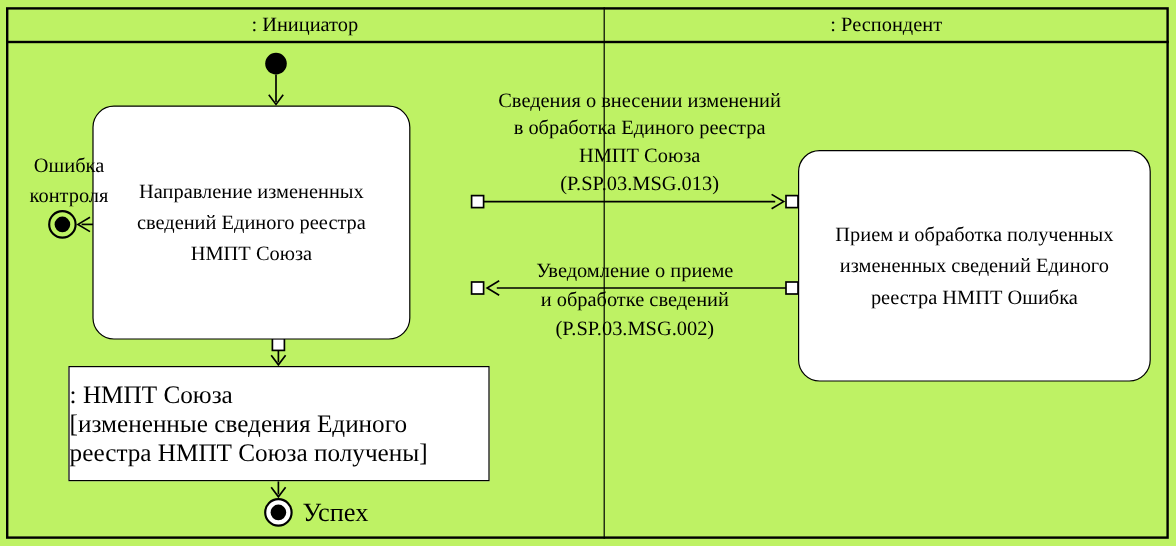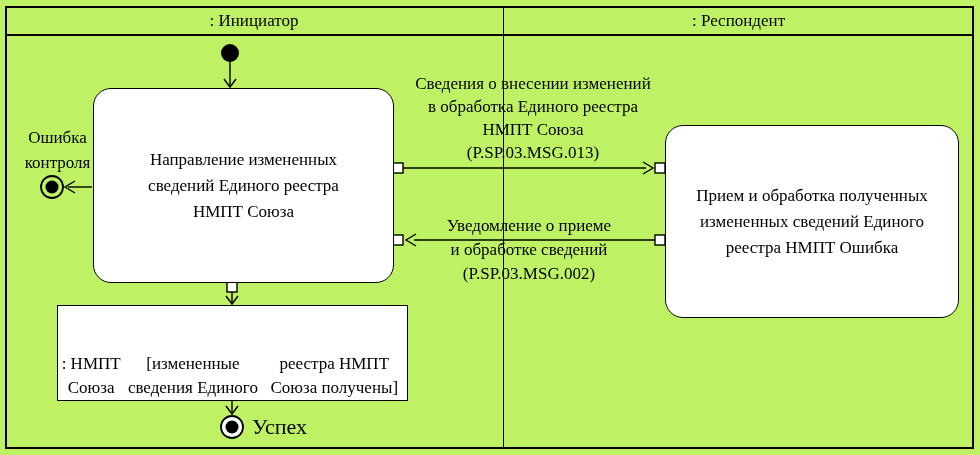--- a/index.html
+++ b/index.html
@@ -18,27 +18,27 @@
     top:9px; height:24px; display:flex; align-items:center; justify-content:center;
     font-size:17px;
   }
   .lane-header-left  { left:5px;   width:498px; }
   .lane-header-right { left:503px; width:471px; }
   .action-box {
     border:1.5px solid #000; border-radius:18px; box-sizing:border-box;
     display:flex; flex-direction:column; align-items:center; justify-content:center;
     font-size:17px; line-height:26px; text-align:center; background:#ffffff;
   }
-  .action-left  { left:93px;  top:88px; width:301px; height:195px; }
+  .action-left  { left:77px;  top:88px; width:265px; height:195px; }
   .action-right { left:665px; top:90px; width:294px; height:193px;margin-top:35px; }
   .object-box {
     left:57px; top:305px; width:351px; height:96px;
     border:1.5px solid #000; box-sizing:border-box;
-    display:flex; flex-direction:row; align-items:flex-end; justify-content:center;
-    font-size:17px; line-height:24px; text-align:center; background:#ffffff;
+    display:flex; flex-direction:column; align-items:flex-start; justify-content:center;
+    font-size:21px; line-height:24px; text-align:center; background:#ffffff;
   }
   .msg-label { text-align:center; font-size:17px; }
   .msg1 { left:395px; top:72px;  width:276px; line-height:23px; }
   .msg2 { left:393px; top:214px; width:272px; line-height:24px; }
   .error-label {
     left:5px; top:125px; width:105px; text-align:center;
     font-size:17px; line-height:25px;
   }
   .success-label { left:252px; top:416px; font-size:22px; line-height:21px; }
   .connector-layer { left:0; top:0; pointer-events:none; }

